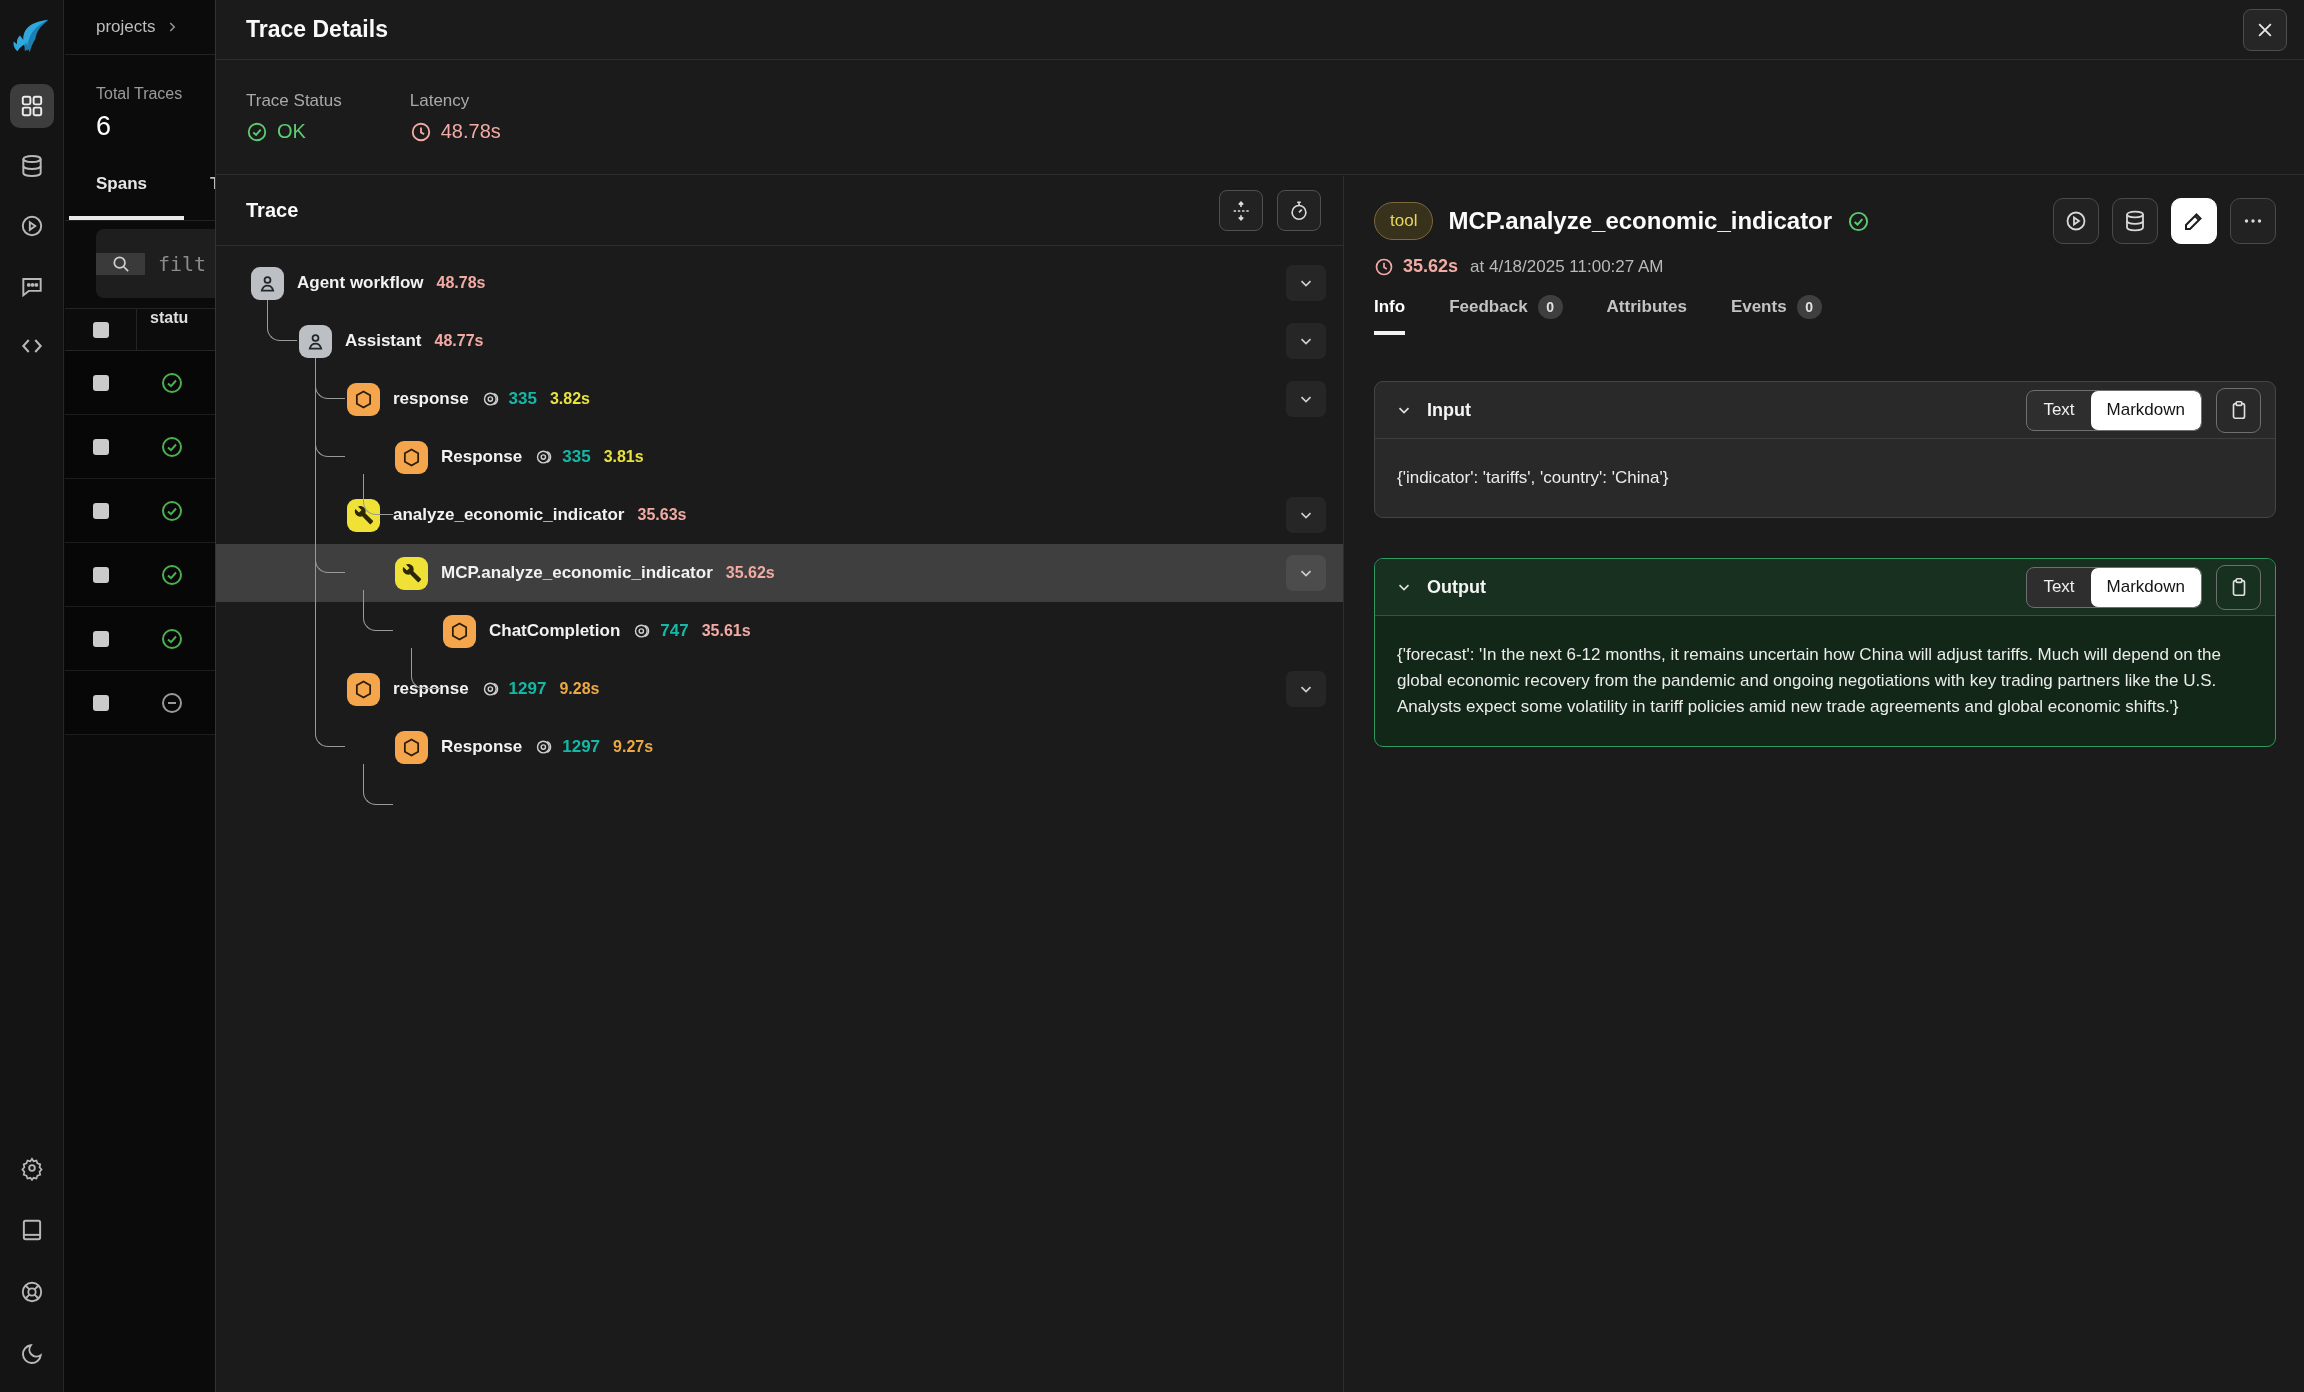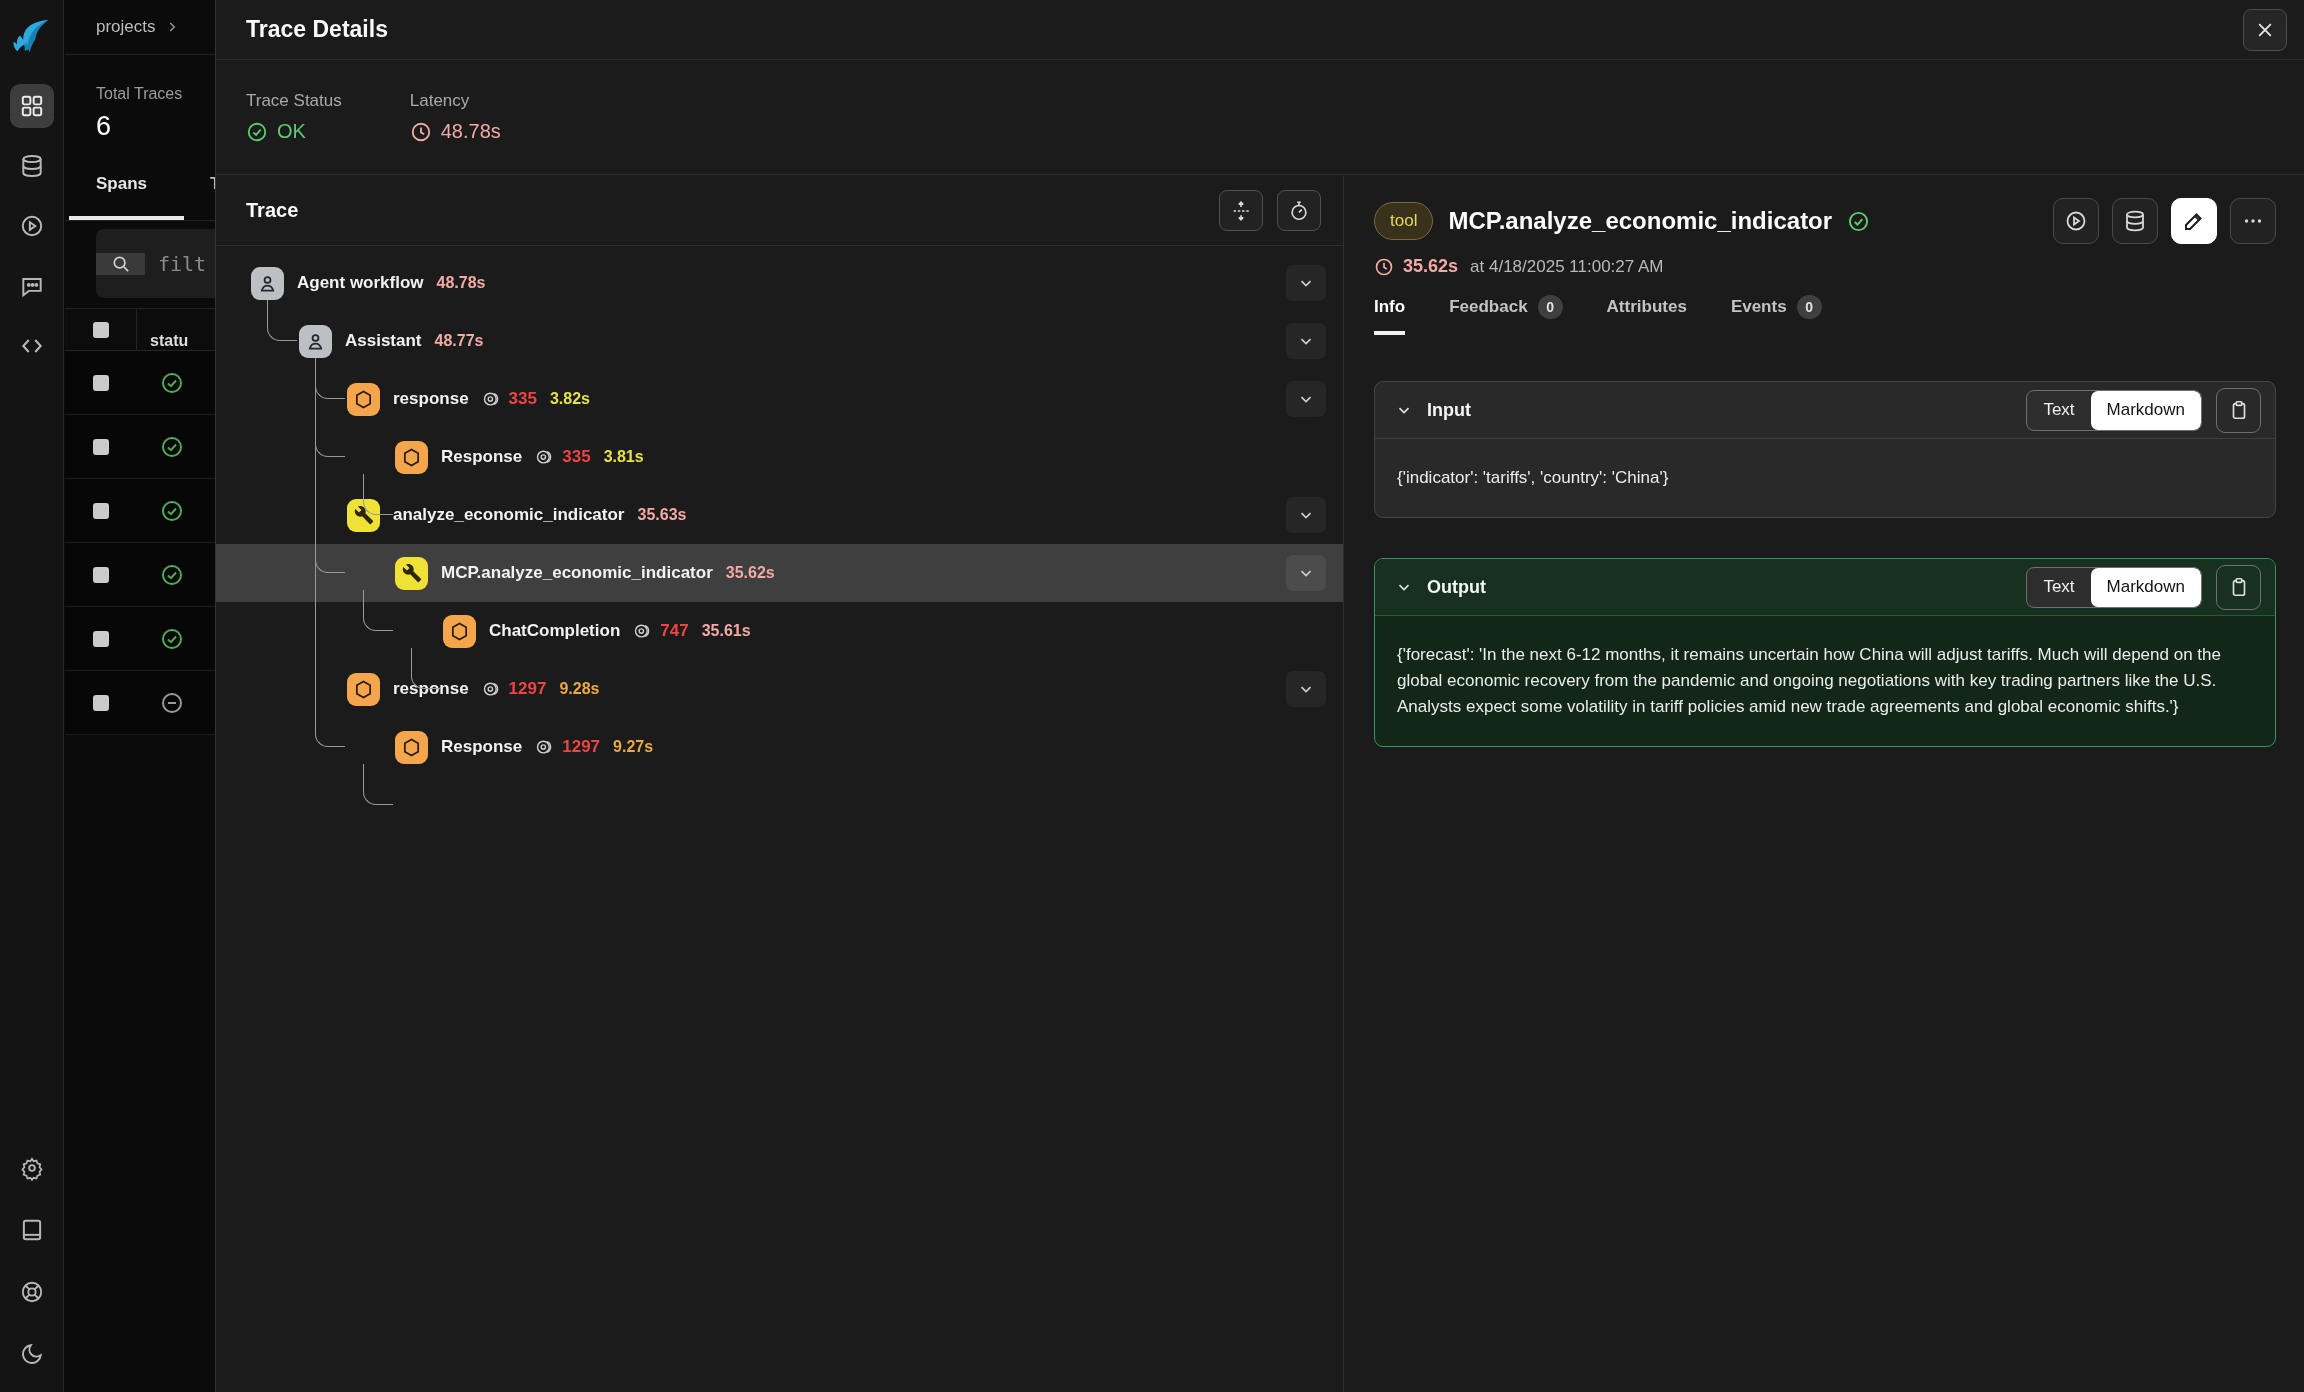--- a/index.html
+++ b/index.html
@@ -32,21 +32,21 @@
   .tab2 { position:absolute; left:31px; top:6px; font-size:17px; font-weight:bold; color:#e6e6e6; cursor:pointer; }
   .tab2.clipped { left:145px; color:#bdbdbd; }
   .tab2-underline { position:absolute; left:4px; bottom:0; width:115px; height:4px; background:#e9e9e9; }
   .col2-div { height:1px; background:#232323; }
   .filterbox { margin:8px 0 0 31px; width:150px; height:69px; border-radius:8px; overflow:hidden;
     display:flex; align-items:center; background:#1e1e1e; cursor:text; }
   .filterbox .magseg { width:49px; background:#3a3a3a; display:flex; align-items:center; justify-content:center; }
   .filterbox .ph { font-family:"DejaVu Sans Mono","Liberation Mono",monospace; font-size:20px; color:#8b8b8b;
     display:flex; align-items:center; padding-left:13px; white-space:nowrap; }
   .thead { margin-top:10px; height:43px; border-top:1px solid #242424; border-bottom:1px solid #242424;
-    display:flex; align-items:flex-end; background:#0c0c0c; }
+    display:flex; align-items:flex-start; background:#0c0c0c; }
   .thead .cbcell { width:72px; display:flex; justify-content:center; border-right:1px solid #242424; height:100%; align-items:center; }
   .thead .th { padding-left:13px; font-size:16px; font-weight:bold; color:#dedede; }
   .cb { width:16px; height:16px; background:#cbcbcb; border-radius:3px; cursor:pointer; }
   .trow { height:64px; display:flex; align-items:center; border-bottom:1px solid #1d1d1d; background:#070707; }
   .trow .cbcell { width:72px; display:flex; justify-content:center; }
   .trow .stcell { width:70px; display:flex; justify-content:center; }
 
   
   .overlay { position:absolute; left:215px; top:0; right:0; bottom:0;
     background:#1b1b1b; border-left:1px solid #333; }
@@ -70,21 +70,21 @@
     display:flex; align-items:center; justify-content:center; cursor:pointer; }
   .tree-body { position:relative; flex:1; padding-top:8px; overflow:hidden; }
   .tree-row { position:relative; z-index:1; height:58px; display:flex; align-items:center; gap:13px; padding-right:17px; cursor:pointer; }
   .tree-row.selected { background:#3f3f3f; }
   .span-icon { width:33px; height:33px; border-radius:9px; display:flex; align-items:center; justify-content:center; flex:0 0 33px; }
   .kind-agent { background:#bcbfc4; }
   .kind-llm { background:#f5a54b; }
   .kind-chain { background:#7cc4f2; }
   .kind-tool { background:#efe136; }
   .span-name { font-size:17px; font-weight:bold; color:#f2f2f2; white-space:nowrap; }
-  .tok { display:flex; align-items:center; gap:7px; font-size:17px; font-weight:bold; color:#ef4444; }
+  .tok { display:flex; align-items:center; gap:7px; font-size:17px; font-weight:bold; color:#14b8a6; }
   .lat { font-size:16px; font-weight:bold; }
   .lat-salmon { color:#f2aba4; } .lat-green { color:#6fdb8b; }
   .lat-yellow { color:#e7e141; } .lat-amber { color:#eca943; }
   .row-chev { margin-left:auto; width:40px; height:36px; border:none; border-radius:7px; background:#262626;
     display:flex; align-items:center; justify-content:center; cursor:pointer; }
   .tree-row.selected .row-chev { background:#4c4c4c; }
   .connector { position:absolute; z-index:2; border-left:1.5px solid #9a9a9a; border-bottom:1.5px solid #9a9a9a;
     border-bottom-left-radius:13px; width:30px; pointer-events:none; }
 
   

